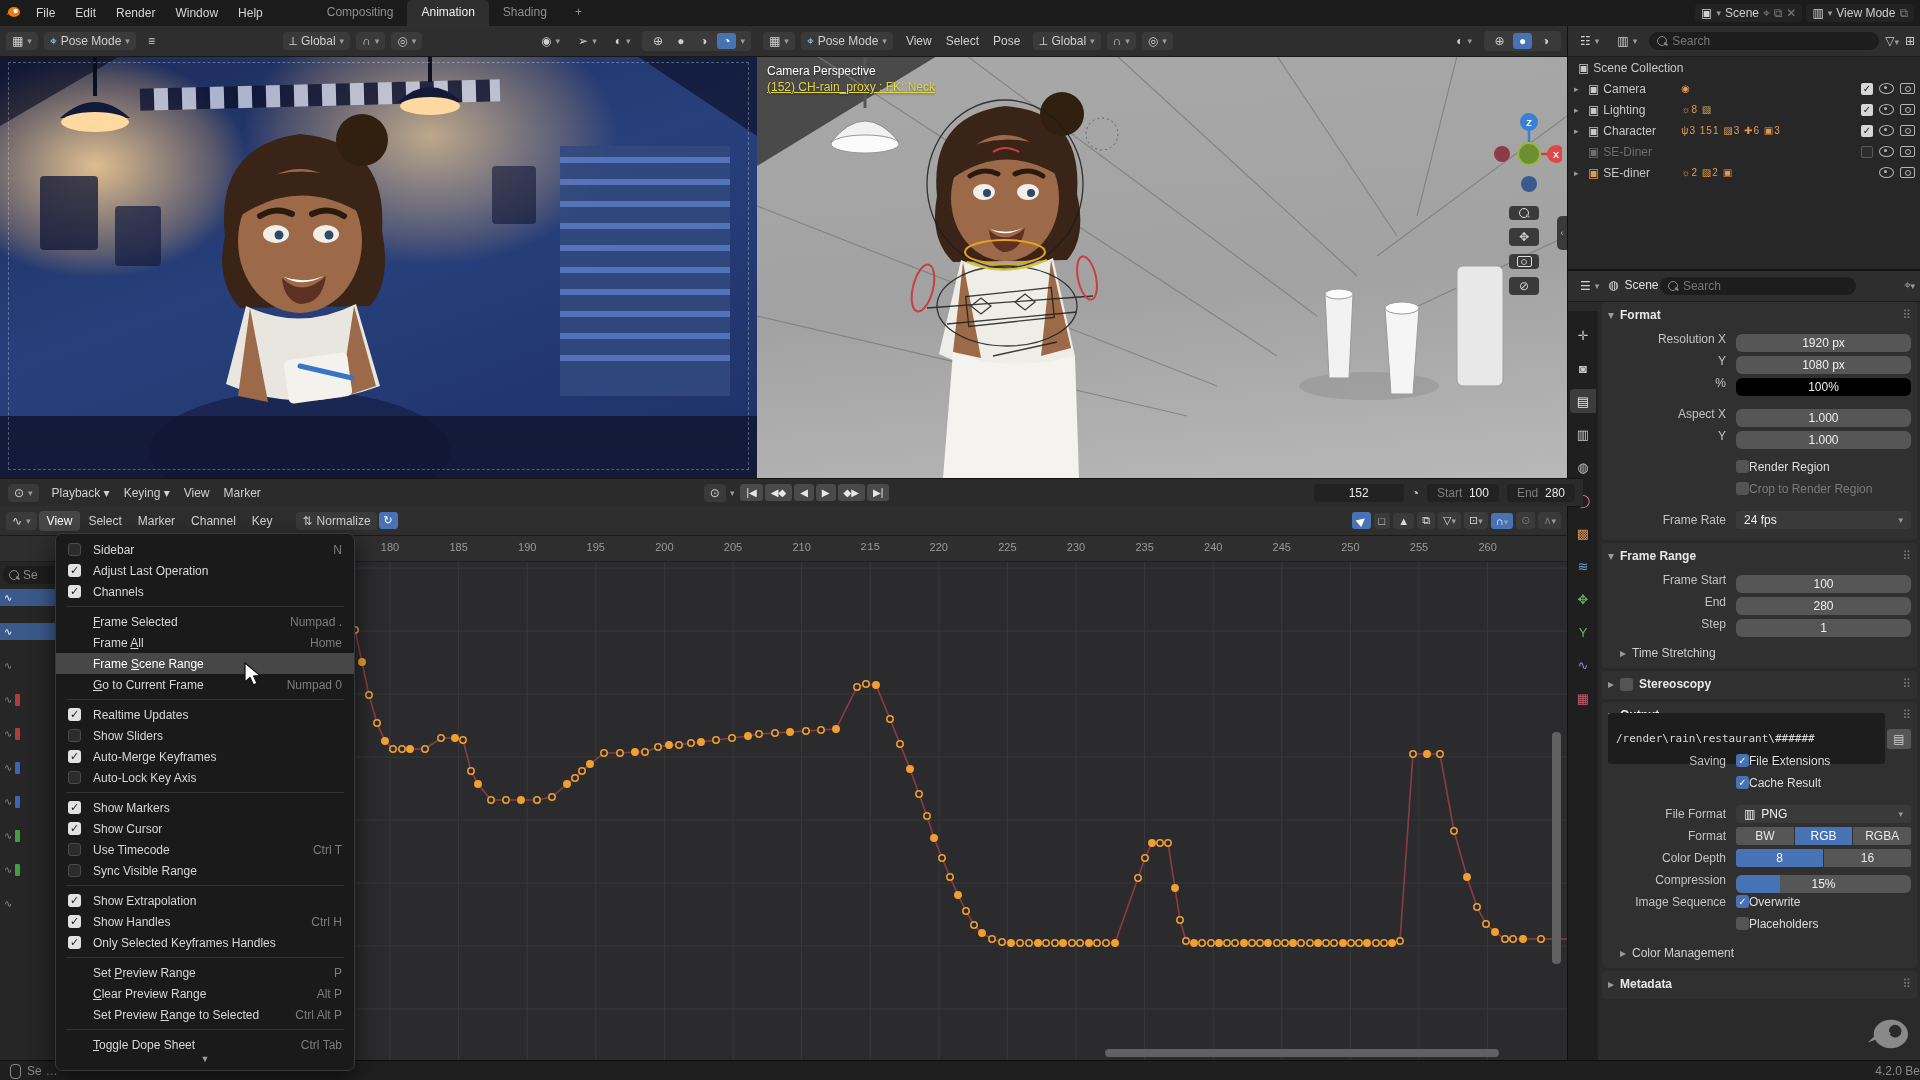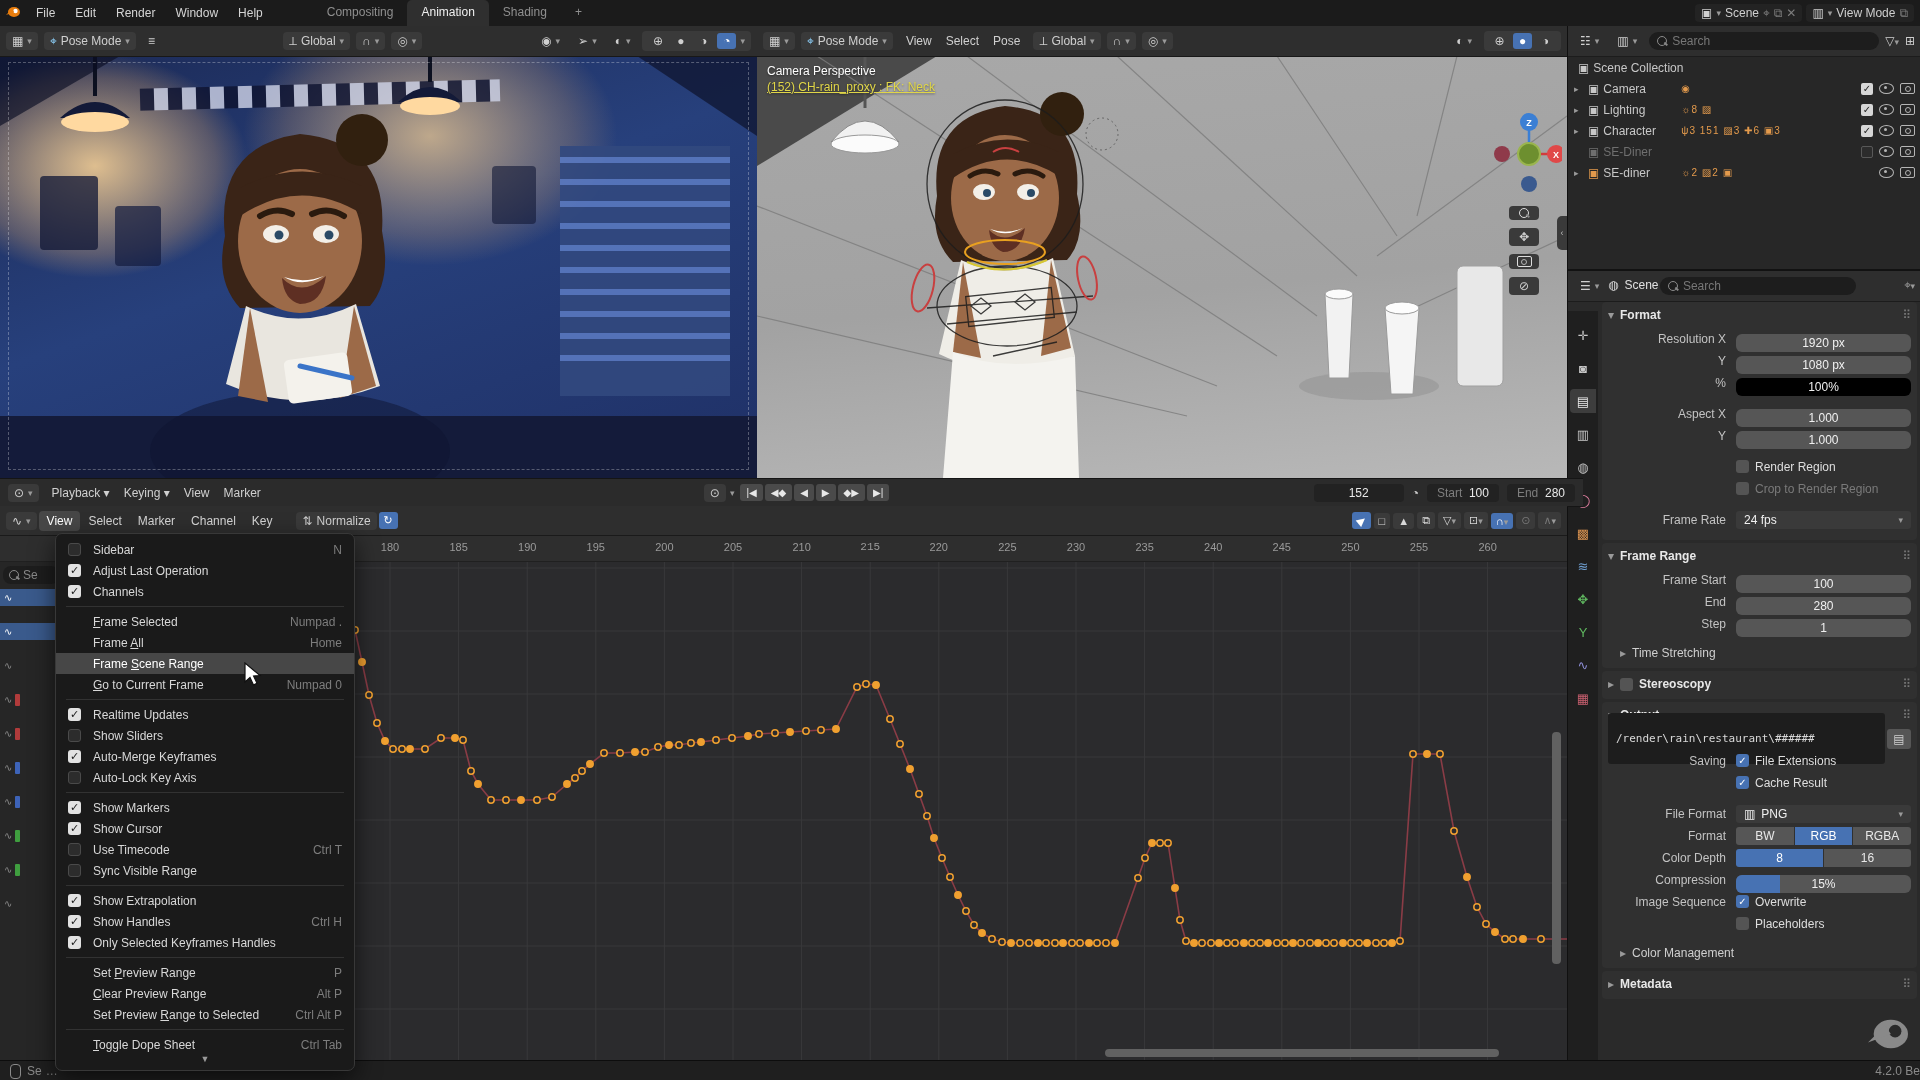--- a/index.html
+++ b/index.html
@@ -90,21 +90,21 @@
   .pfield .fill{position:absolute;left:0;top:0;bottom:0;background:#4772b3;}
   .pfield span{position:relative;z-index:1;}
   .pfield.blue{background:#000000;}
   .pselect{flex:1;background:#3a3a3a;border-radius:3px;color:#f0f0f0;padding:2px 8px;display:flex;align-items:center;gap:6px;}
   .pselect .chev{margin-left:auto;}
   .pbtns{flex:1;display:flex;gap:1px;}
   .pbtns div{flex:1;background:#565656;text-align:center;border-radius:0;padding:2px 0;color:#e8e8e8;}
   .pbtns div:first-child{border-radius:3px 0 0 3px;}
   .pbtns div:last-child{border-radius:0 3px 3px 0;}
   .pbtns div.sel{background:#4772b3;color:#fff;}
-  .pcheck{display:flex;align-items:flex-start;gap:6px;color:#dedede;}
+  .pcheck{display:flex;align-items:flex-start;color:#dedede;}
   .pcb{width:13px;height:13px;border-radius:3px;background:#545454;box-sizing:border-box;}
   .pcb.on{background:#4772b3;color:#fff;font-size:10px;line-height:13px;text-align:center;font-weight:bold;}
   .pathfield{flex:1;background:#1d1d1d;border-radius:3px;padding:19px 8px;color:#d8d8d8;white-space:nowrap;overflow:hidden;}
   .folderbtn{width:24px;margin-left:2px;background:#565656;border-radius:3px;text-align:center;padding:3px 0;}
   .gaprow{height:6px;}
   .subrow{display:flex;gap:6px;color:#cfcfcf;padding:4px 0 0 12px;}
   
   .statusbar{position:absolute;left:0;top:1060px;width:1920px;height:20px;background:#1f1f1f;border-top:1px solid #0d0d0d;display:flex;align-items:center;padding:0 10px;color:#8a8a8a;z-index:8;}
   .mouseico{width:9px;height:13px;border:1px solid #8a8a8a;border-radius:4px;margin-right:6px;}
   .icon-search{display:inline-block;width:8px;height:8px;border:1.4px solid #8a8a8a;border-radius:50%;position:relative;}

